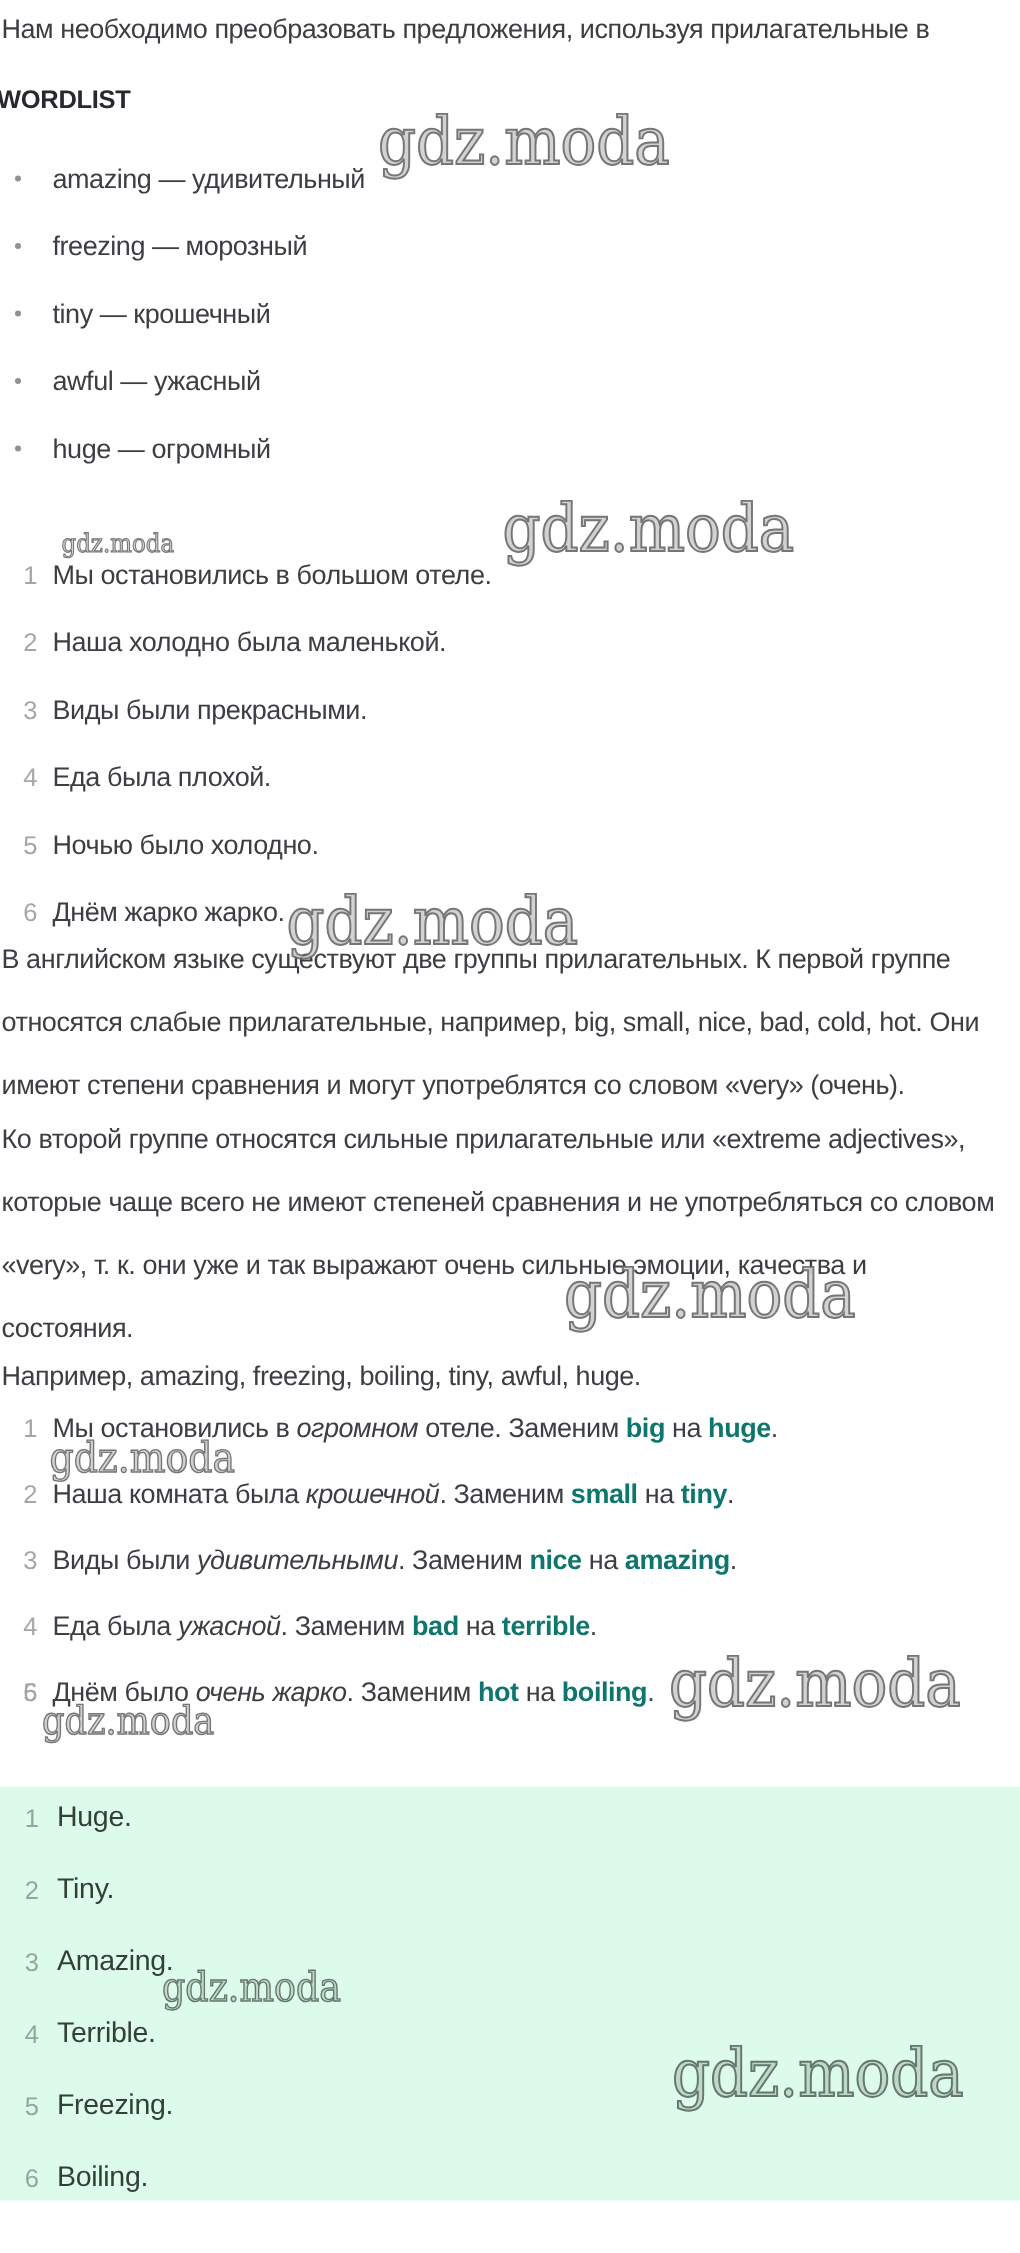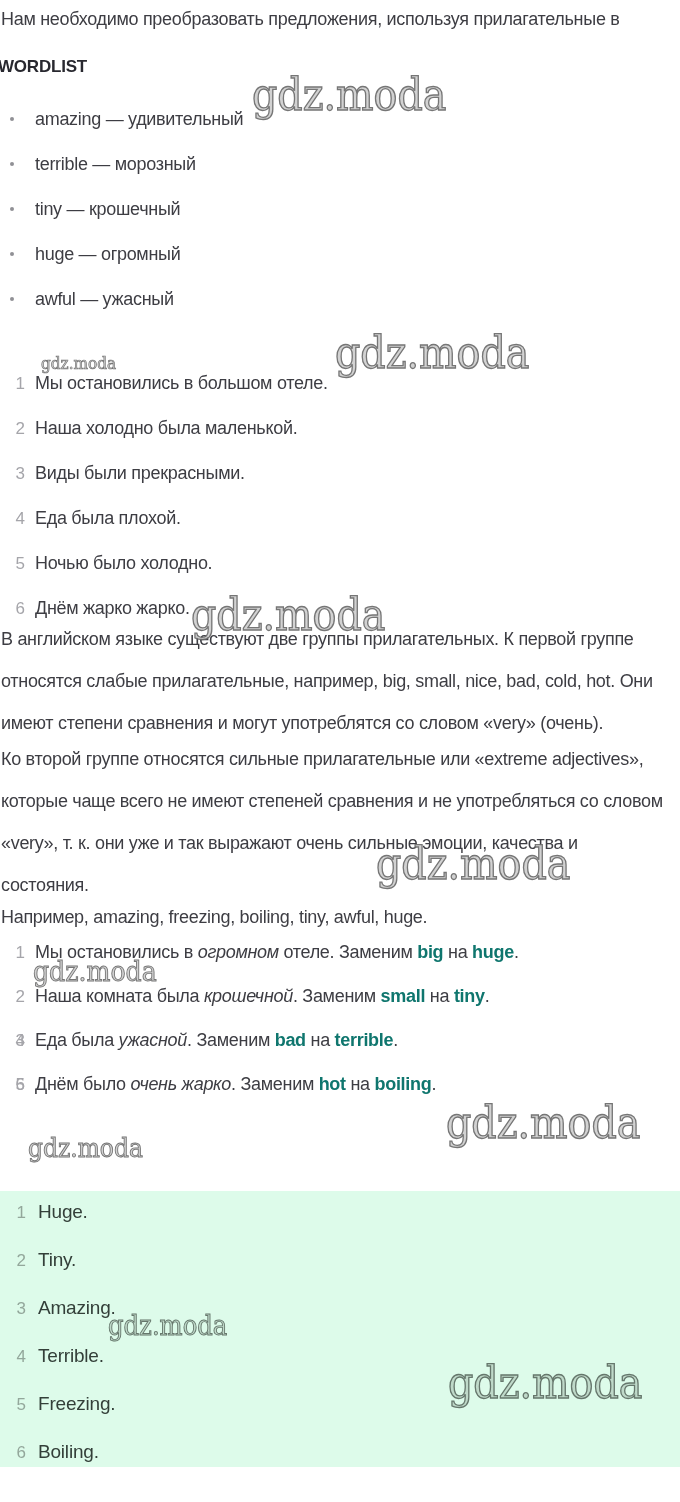--- a/index.html
+++ b/index.html
@@ -77,43 +77,43 @@
 <body>
 
 <div class="page">
 
   <p class="intro">Нам необходимо преобразовать предложения, используя прилагательные в</p>
 
   <h2 class="wordlist-heading">WORDLIST</h2>
 
   <ul class="wordlist">
     <li><span class="bullet"></span><span>amazing — удивительный</span></li>
-    <li><span class="bullet"></span><span>terrible — морозный</span></li>
+    <li><span class="bullet"></span><span>freezing — морозный</span></li>
     <li><span class="bullet"></span><span>tiny — крошечный</span></li>
+    <li><span class="bullet"></span><span>awful — ужасный</span></li>
     <li><span class="bullet"></span><span>huge — огромный</span></li>
-    <li><span class="bullet"></span><span>awful — ужасный</span></li>
   </ul>
 
   <ol class="list ol1">
     <li><span class="num">1</span><span class="txt">Мы остановились в большом отеле.</span></li>
     <li><span class="num">2</span><span class="txt">Наша холодно была маленькой.</span></li>
     <li><span class="num">3</span><span class="txt">Виды были прекрасными.</span></li>
     <li><span class="num">4</span><span class="txt">Еда была плохой.</span></li>
     <li><span class="num">5</span><span class="txt">Ночью было холодно.</span></li>
     <li><span class="num">6</span><span class="txt">Днём жарко жарко.</span></li>
   </ol>
 
   <p class="para paraA">В английском языке существуют две группы прилагательных. К первой группе относятся слабые прилагательные, например, big, small, nice, bad, cold, hot. Они имеют степени сравнения и могут употреблятся со словом «very» (очень).</p>
   <p class="para paraB">Ко второй группе относятся сильные прилагательные или «extreme adjectives», которые чаще всего не имеют степеней сравнения и не употребляться со словом «very», т. к. они уже и так выражают очень сильные эмоции, качества и состояния.</p>
   <p class="para paraC">Например, amazing, freezing, boiling, tiny, awful, huge.</p>
 
   <ol class="list ol2">
     <li><span class="num">1</span><span class="txt"><span>Мы остановились в </span><i>огромном</i><span> отеле. Заменим </span><b>big</b><span> на </span><b>huge</b><span>.</span></span></li>
     <li><span class="num">2</span><span class="txt"><span>Наша комната была </span><i>крошечной</i><span>. Заменим </span><b>small</b><span> на </span><b>tiny</b><span>.</span></span></li>
-    <li><span class="num">3</span></li>
+    <li><span class="num">3</span><span class="txt"><span>Виды были </span><i>удивительными</i><span>. Заменим </span><b>nice</b><span> на </span><b>amazing</b><span>.</span></span></li>
     <li><span class="num">4</span><span class="txt"><span>Еда была </span><i>ужасной</i><span>. Заменим </span><b>bad</b><span> на </span><b>terrible</b><span>.</span></span></li>
     <li><span class="num">5</span></li>
     <li><span class="num">6</span><span class="txt"><span>Днём было </span><i>очень жарко</i><span>. Заменим </span><b>hot</b><span> на </span><b>boiling</b><span>.</span></span></li>
   </ol>
 
   <section class="answers" style="background-color: rgb(221, 251, 234);">
     <ol>
       <li><span class="num">1</span><span>Huge.</span></li>
       <li><span class="num">2</span><span>Tiny.</span></li>
       <li><span class="num">3</span><span>Amazing.</span></li>

